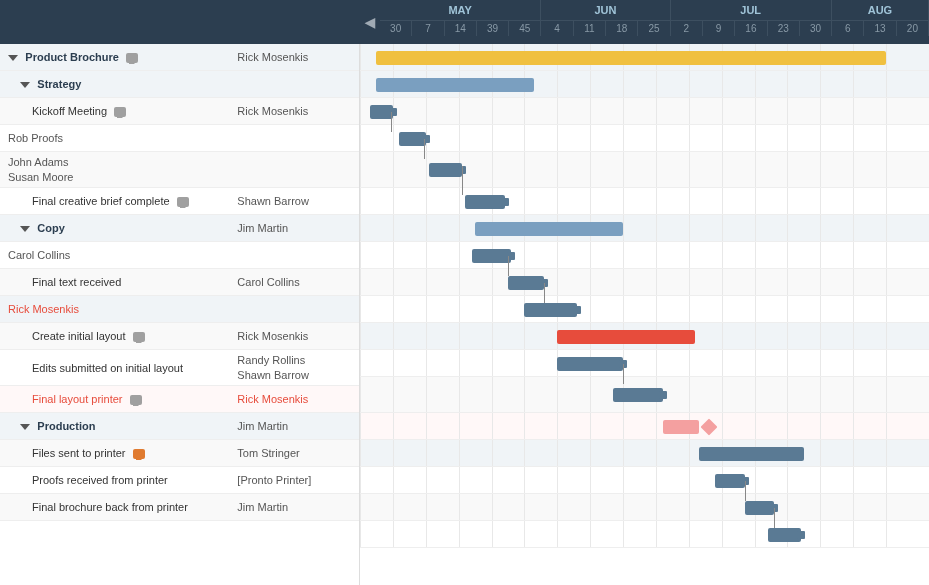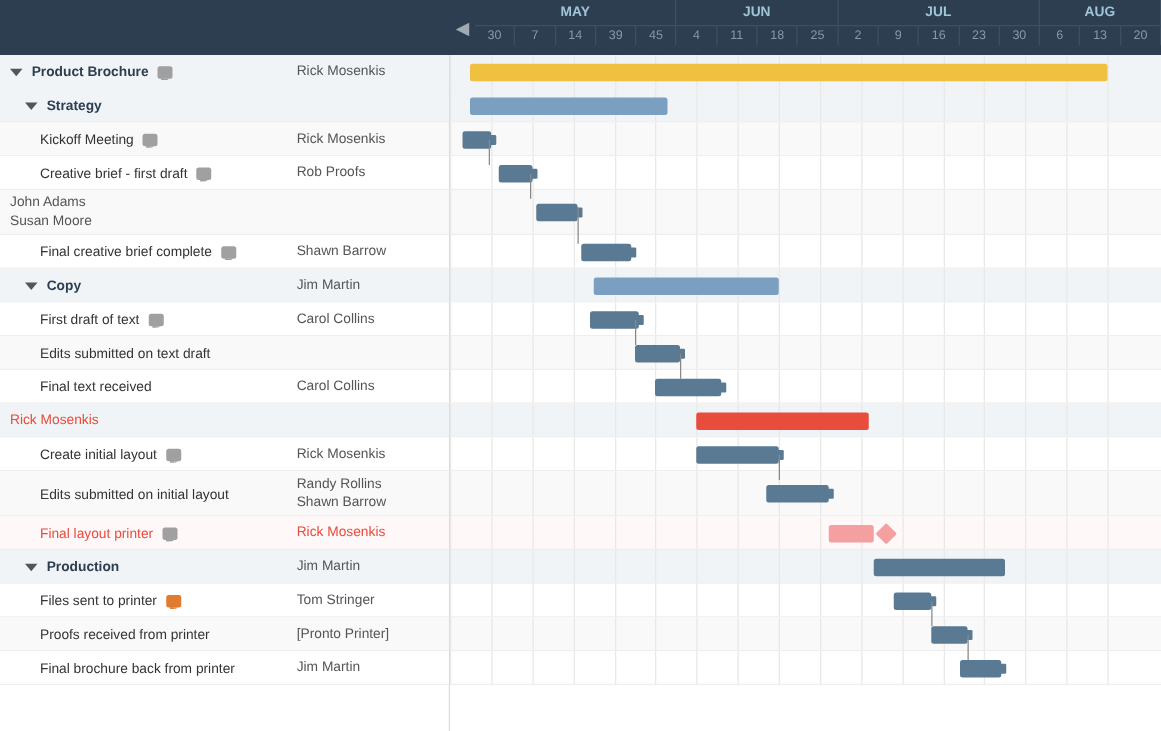--- a/index.html
+++ b/index.html
@@ -119,24 +119,20 @@
 
       <div class="gantt-row">
         <div class="task-col">
           <span class="task-name task">Kickoff Meeting</span>
           <span class="chat-icon"></span>
         </div>
         <div class="resp-col">Rick Mosenkis</div>
       </div>
 
       <div class="gantt-row">
-        <div class="task-col">
-          <span class="task-name task">Creative brief - first draft</span>
-          <span class="chat-icon"></span>
-        </div>
         <div class="resp-col">Rob Proofs</div>
       </div>
 
       <div class="gantt-row" style="height:36px;">
         <div class="resp-col" style="font-size:11px; line-height:1.3;">John Adams<br>Susan Moore</div>
       </div>
 
       <div class="gantt-row">
         <div class="task-col">
           <span class="task-name task">Final creative brief complete</span>
@@ -148,33 +144,23 @@
       <div class="gantt-row group-row">
         <div class="task-col">
           <span style="padding-left:12px;"></span>
           <span class="triangle down"></span>
           <span class="task-name subgroup" style="padding-left:0;">Copy</span>
         </div>
         <div class="resp-col">Jim Martin</div>
       </div>
 
       <div class="gantt-row">
-        <div class="task-col">
-          <span class="task-name task">First draft of text</span>
-          <span class="chat-icon"></span>
-        </div>
         <div class="resp-col">Carol Collins</div>
       </div>
 
-      <div class="gantt-row">
-        <div class="task-col">
-          <span class="task-name task">Edits submitted on text draft</span>
-        </div>
-        <div class="resp-col"></div>
-      </div>
 
       <div class="gantt-row">
         <div class="task-col">
           <span class="task-name task">Final text received</span>
         </div>
         <div class="resp-col">Carol Collins</div>
       </div>
 
       <div class="gantt-row group-row">
         <div class="resp-col" style="color:#e74c3c;">Rick Mosenkis</div>

